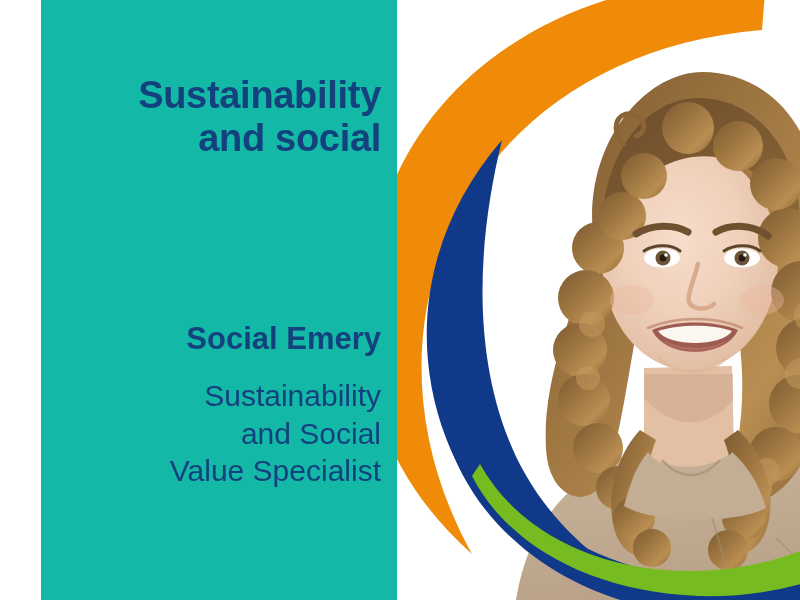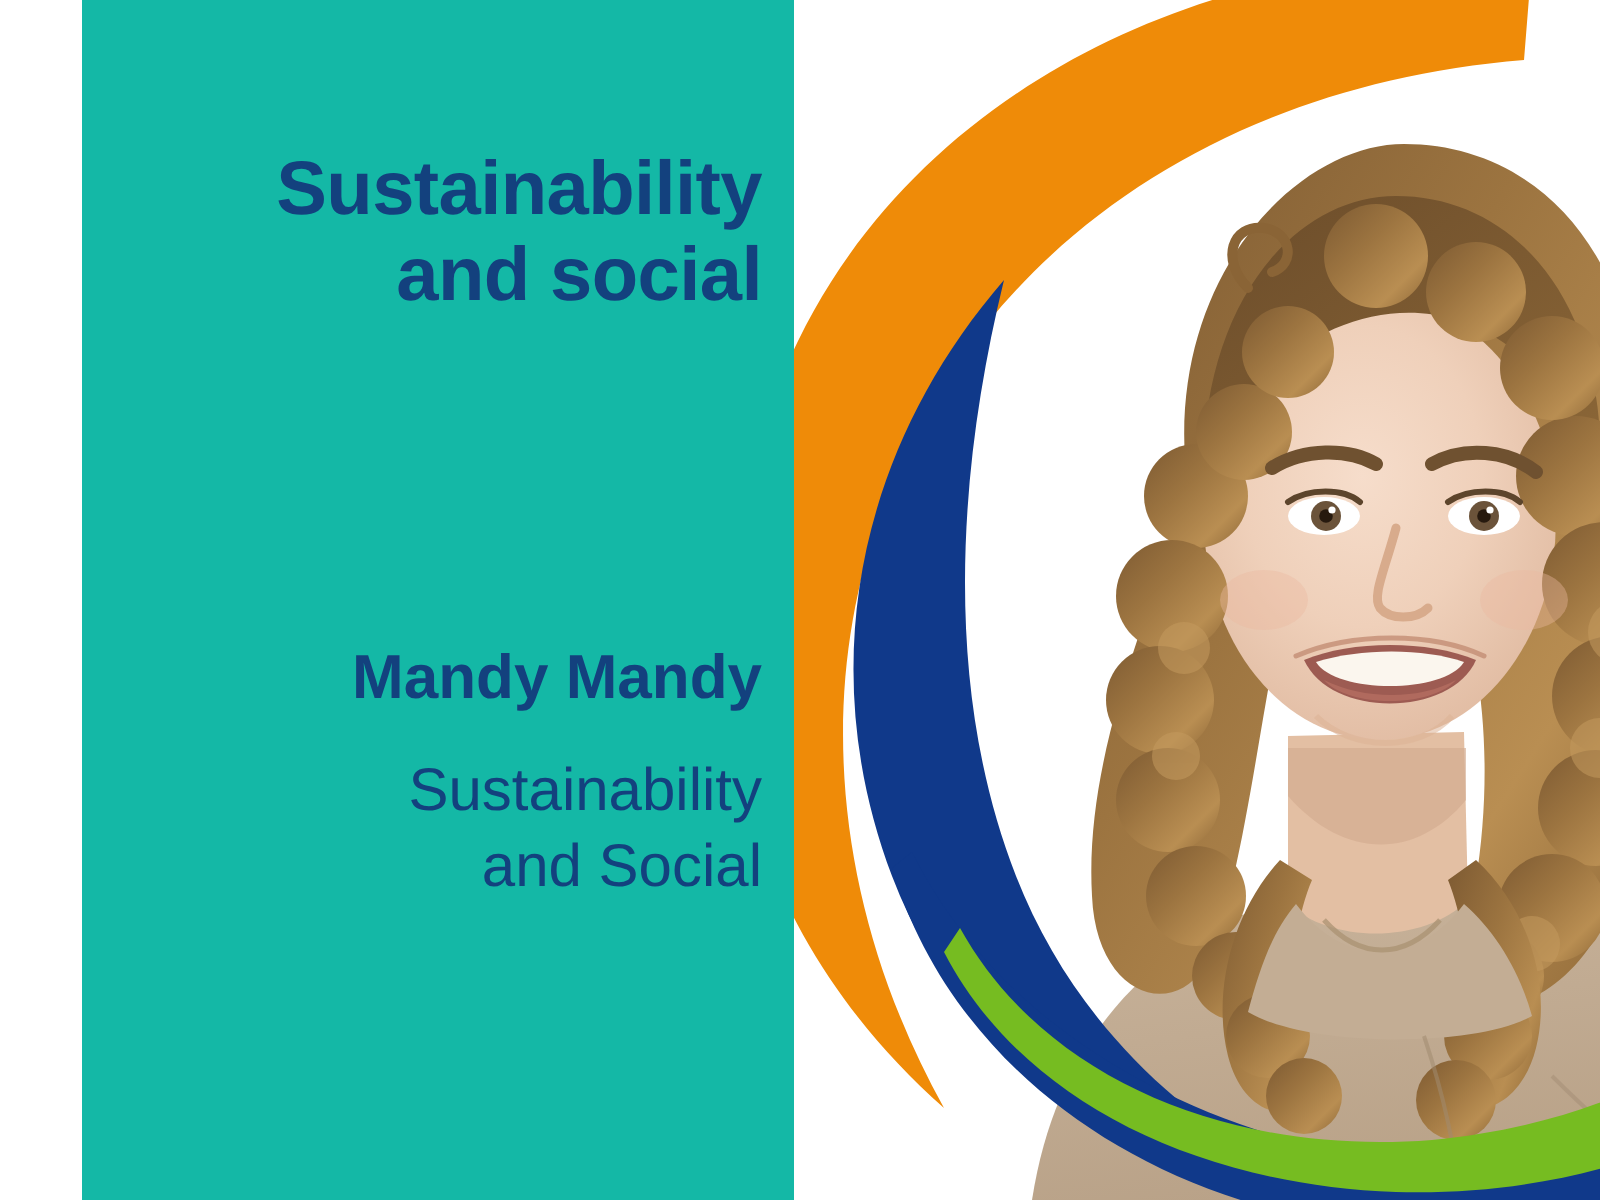--- a/index.html
+++ b/index.html
@@ -119,23 +119,24 @@
 <div id="slide">
 
   <div id="green-panel">
 
     <div id="title-block">
       <div class="slide-title-line">Sustainability</div>
       <div class="slide-title-line">and social</div>
     </div>
 
     <div id="speaker-block">
-      <div id="speaker-name">Mandy Mandy</div>
+      <div id="speaker-name">Social Emery</div>
       <div class="speaker-role-line">Sustainability</div>
       <div class="speaker-role-line">and Social</div>
+      <div class="speaker-role-line">Value Specialist</div>
     </div>
 
   </div>
 
   <div id="right-stage">
 
     <div id="portrait">
       <svg width="400" height="552" viewBox="0 0 400 552" xmlns="http://www.w3.org/2000/svg">
         <defs>
           <radialGradient id="skinGrad" cx="45%" cy="40%" r="62%">

